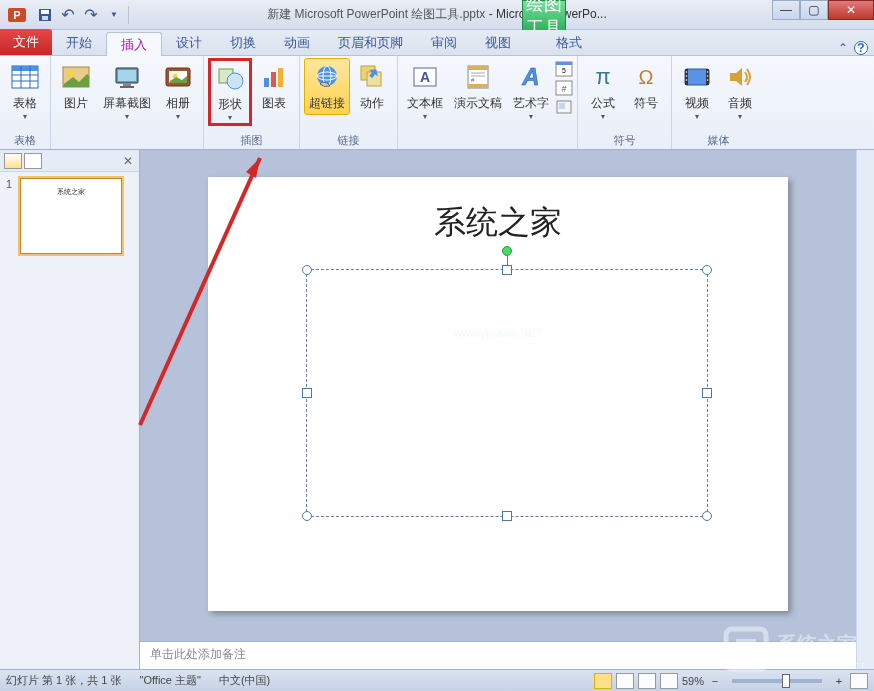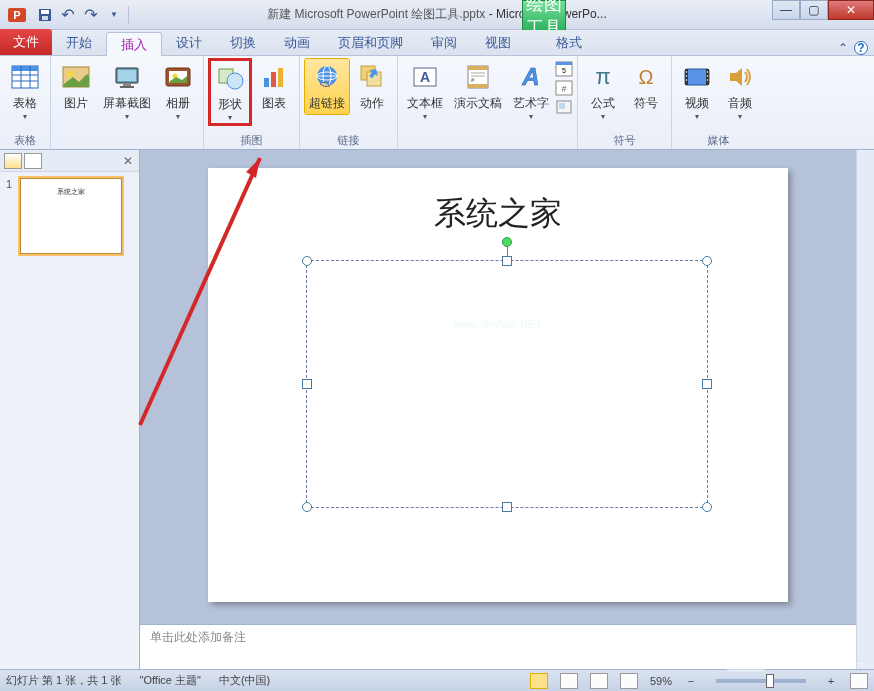--- a/index.html
+++ b/index.html
@@ -61,27 +61,27 @@
 .slide { width: 580px; height: 434px; background: #fff; box-shadow: 3px 3px 6px rgba(0,0,0,0.3); position: relative; }
 .slide-title { position: absolute; top: 24px; left: 50%; transform: translateX(-50%); font-size: 32px; font-family: 'KaiTi','STKaiti',serif; color: #222; }
 .content-box { position: absolute; top: 92px; left: 98px; width: 402px; height: 248px; border: 1.5px dashed #6a7aa0; }
 .handle { position: absolute; width: 10px; height: 10px; background: #fff; border: 1px solid #4a7aa0; border-radius: 50%; }
 .handle.sq { border-radius: 0; }
 .rot-handle { position: absolute; width: 10px; height: 10px; background: #4cd964; border: 1px solid #2a9a44; border-radius: 50%; top: -24px; left: 50%; transform: translateX(-50%); }
 .rot-line { position: absolute; width: 1px; height: 14px; background: #6a7aa0; top: -14px; left: 50%; }
 .watermark-text { opacity: 0.1; font-size: 11px; color: #4cd97a; position: absolute; top: 150px; left: 50%; transform: translateX(-50%); }
 
 .notes-splitter { height: 4px; background: #b5c2d9; cursor: ns-resize; }
-.notes-pane { height: 45px; background: #fff; border-top: 1px solid #9fb2d1; padding: 4px 10px; font-size: 12px; color: #888; }
+.notes-pane { height: 28px; background: #fff; border-top: 1px solid #9fb2d1; padding: 4px 10px; font-size: 12px; color: #888; }
 .vscroll { width: 18px; background: #e6ecf5; border-left: 1px solid #c9d5e8; }
 
 
 .statusbar { position: absolute; bottom: 0; left: 0; right: 0; height: 22px; background: linear-gradient(#dbe3f0,#c6d2e6); border-top: 1px solid #9fb2d1; display: flex; align-items: center; font-size: 11px; color: #444; padding: 0 6px; }
 .status-seg { margin-right: 18px; }
-.status-right { margin-left: auto; display: flex; align-items: center; gap: 12px; }
+.status-right { margin-left: auto; display: flex; align-items: center; gap: 4px; }
 .view-btn { width: 18px; height: 16px; border: 1px solid #999; background: #fcfcfc; cursor: pointer; }
 .view-btn.active { background: #ffe08a; border-color: #e0b000; }
 .zoom-slider { width: 90px; height: 4px; background: #9fb2d1; position: relative; margin: 0 6px; }
 .zoom-thumb { position: absolute; width: 8px; height: 14px; background: #fff; border: 1px solid #666; top: -5px; left: 50px; }
 .zoom-btn { width: 14px; height: 14px; font-size: 11px; display: flex; align-items: center; justify-content: center; cursor: pointer; }
 .fit-btn { width: 18px; height: 16px; border: 1px solid #999; background: #fcfcfc; cursor: pointer; }
 
 
 .anno-arrow { position: absolute; top: 150px; left: 130px; width: 140px; height: 280px; pointer-events: none; z-index: 50; }
 

